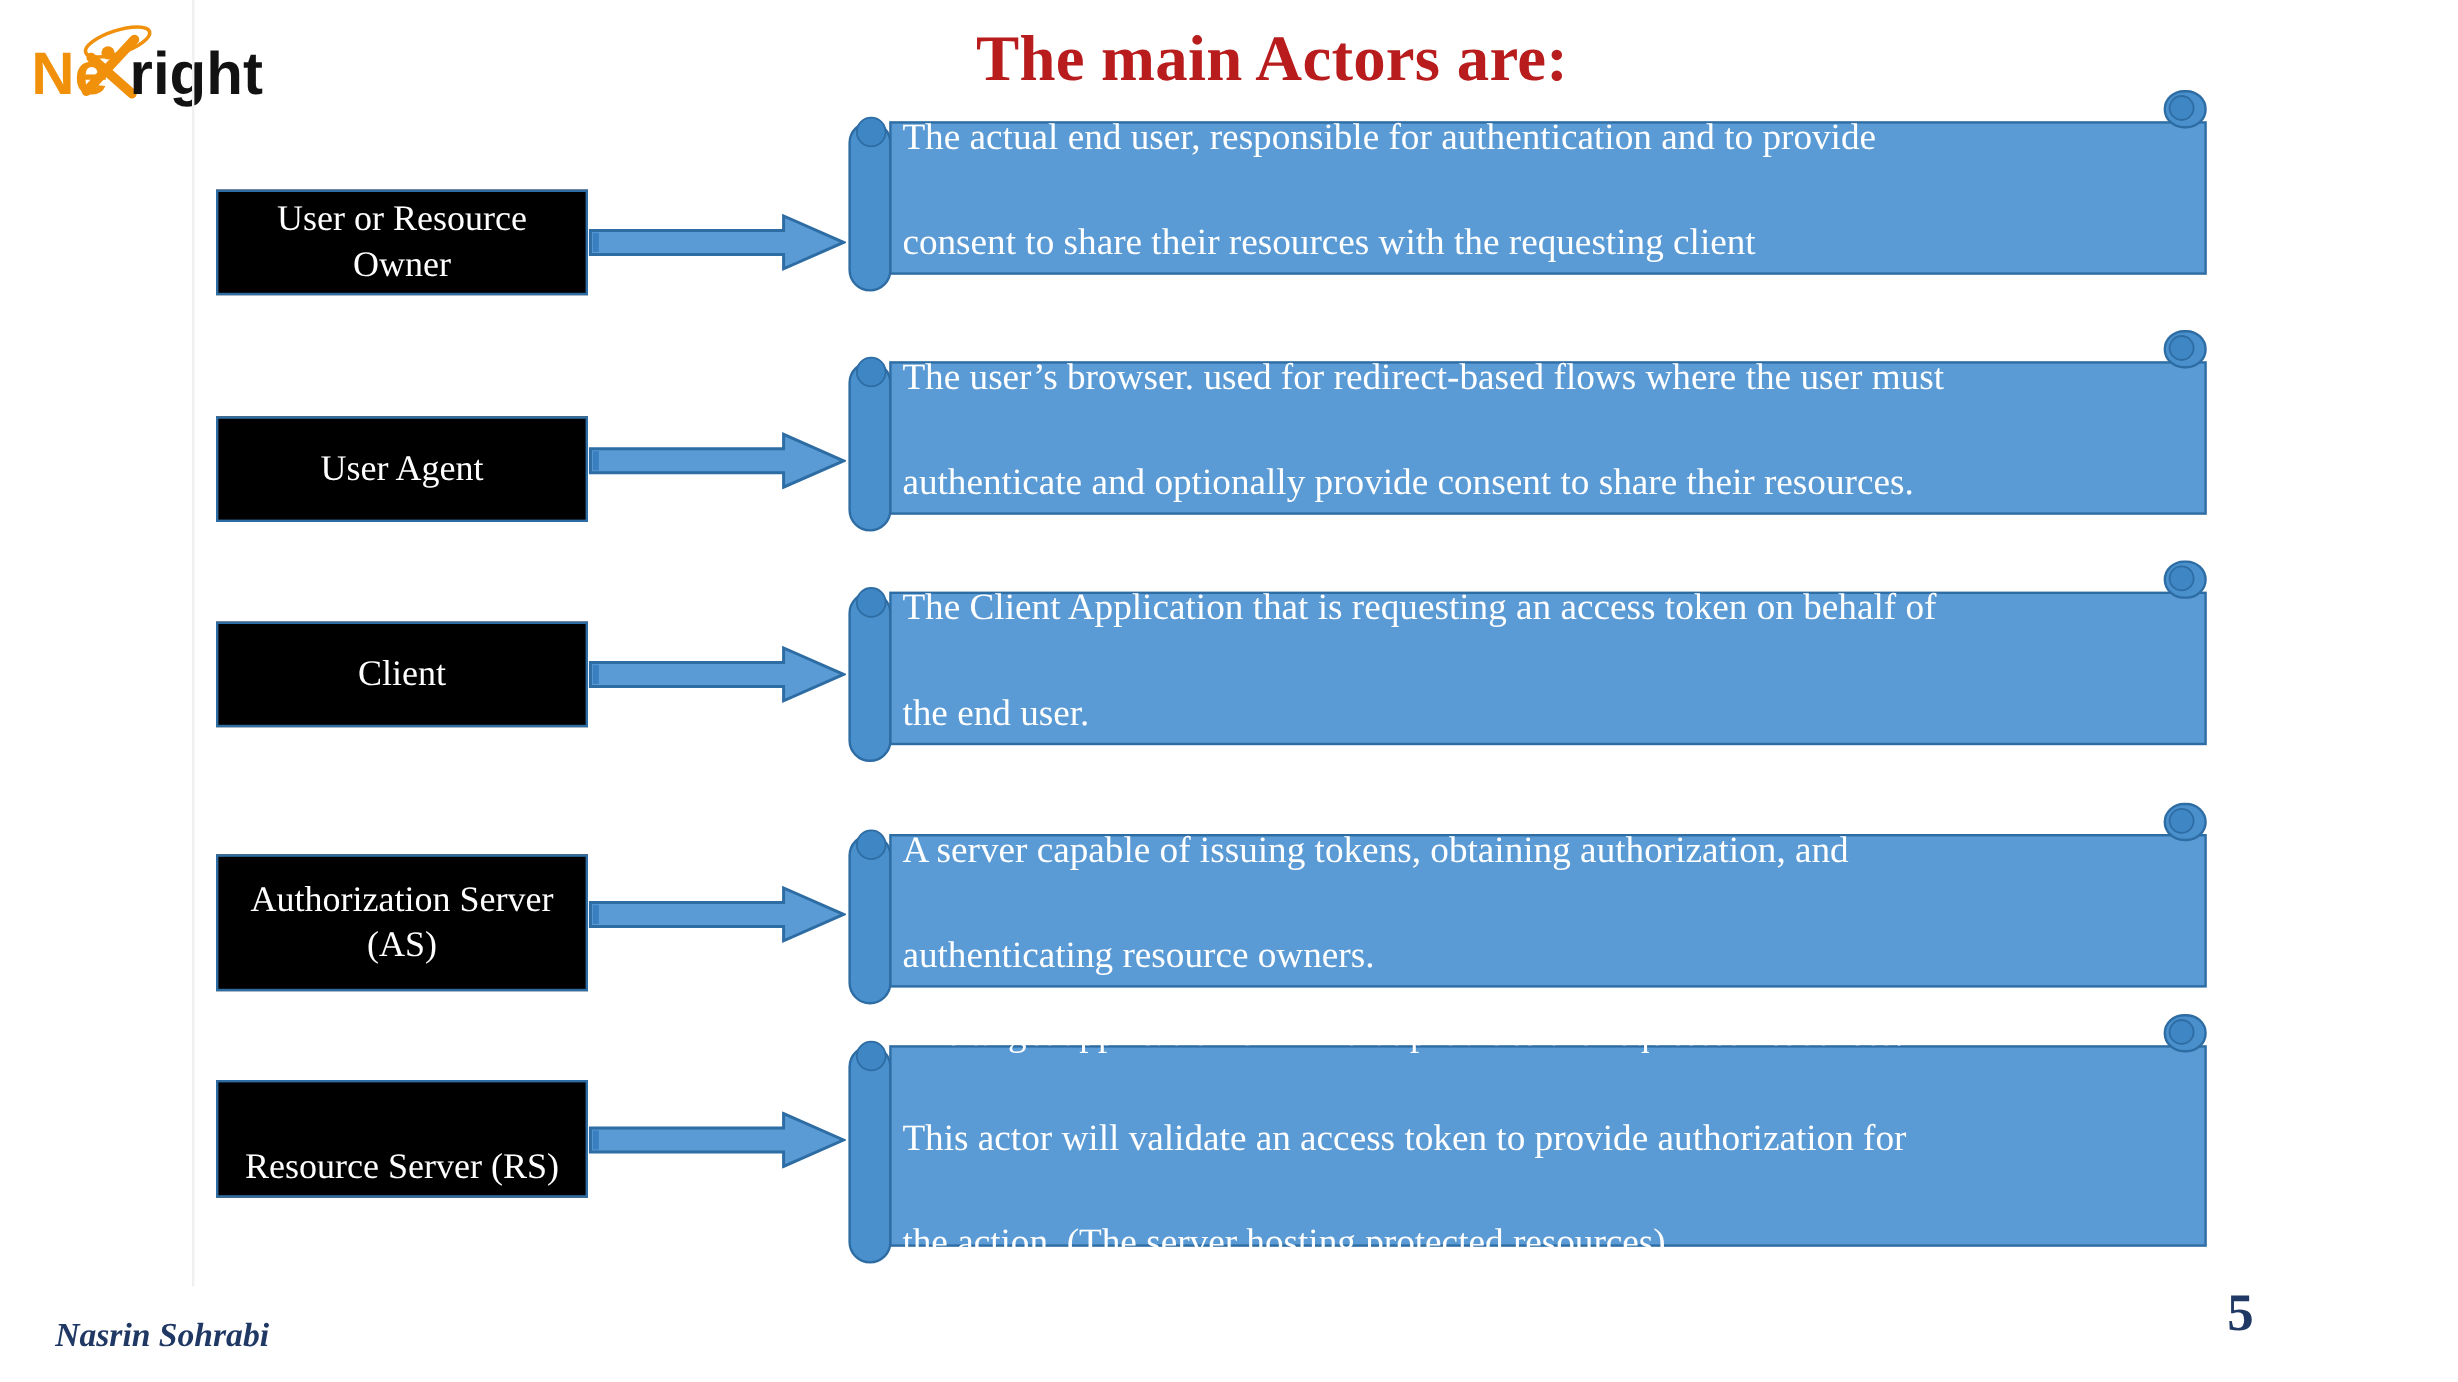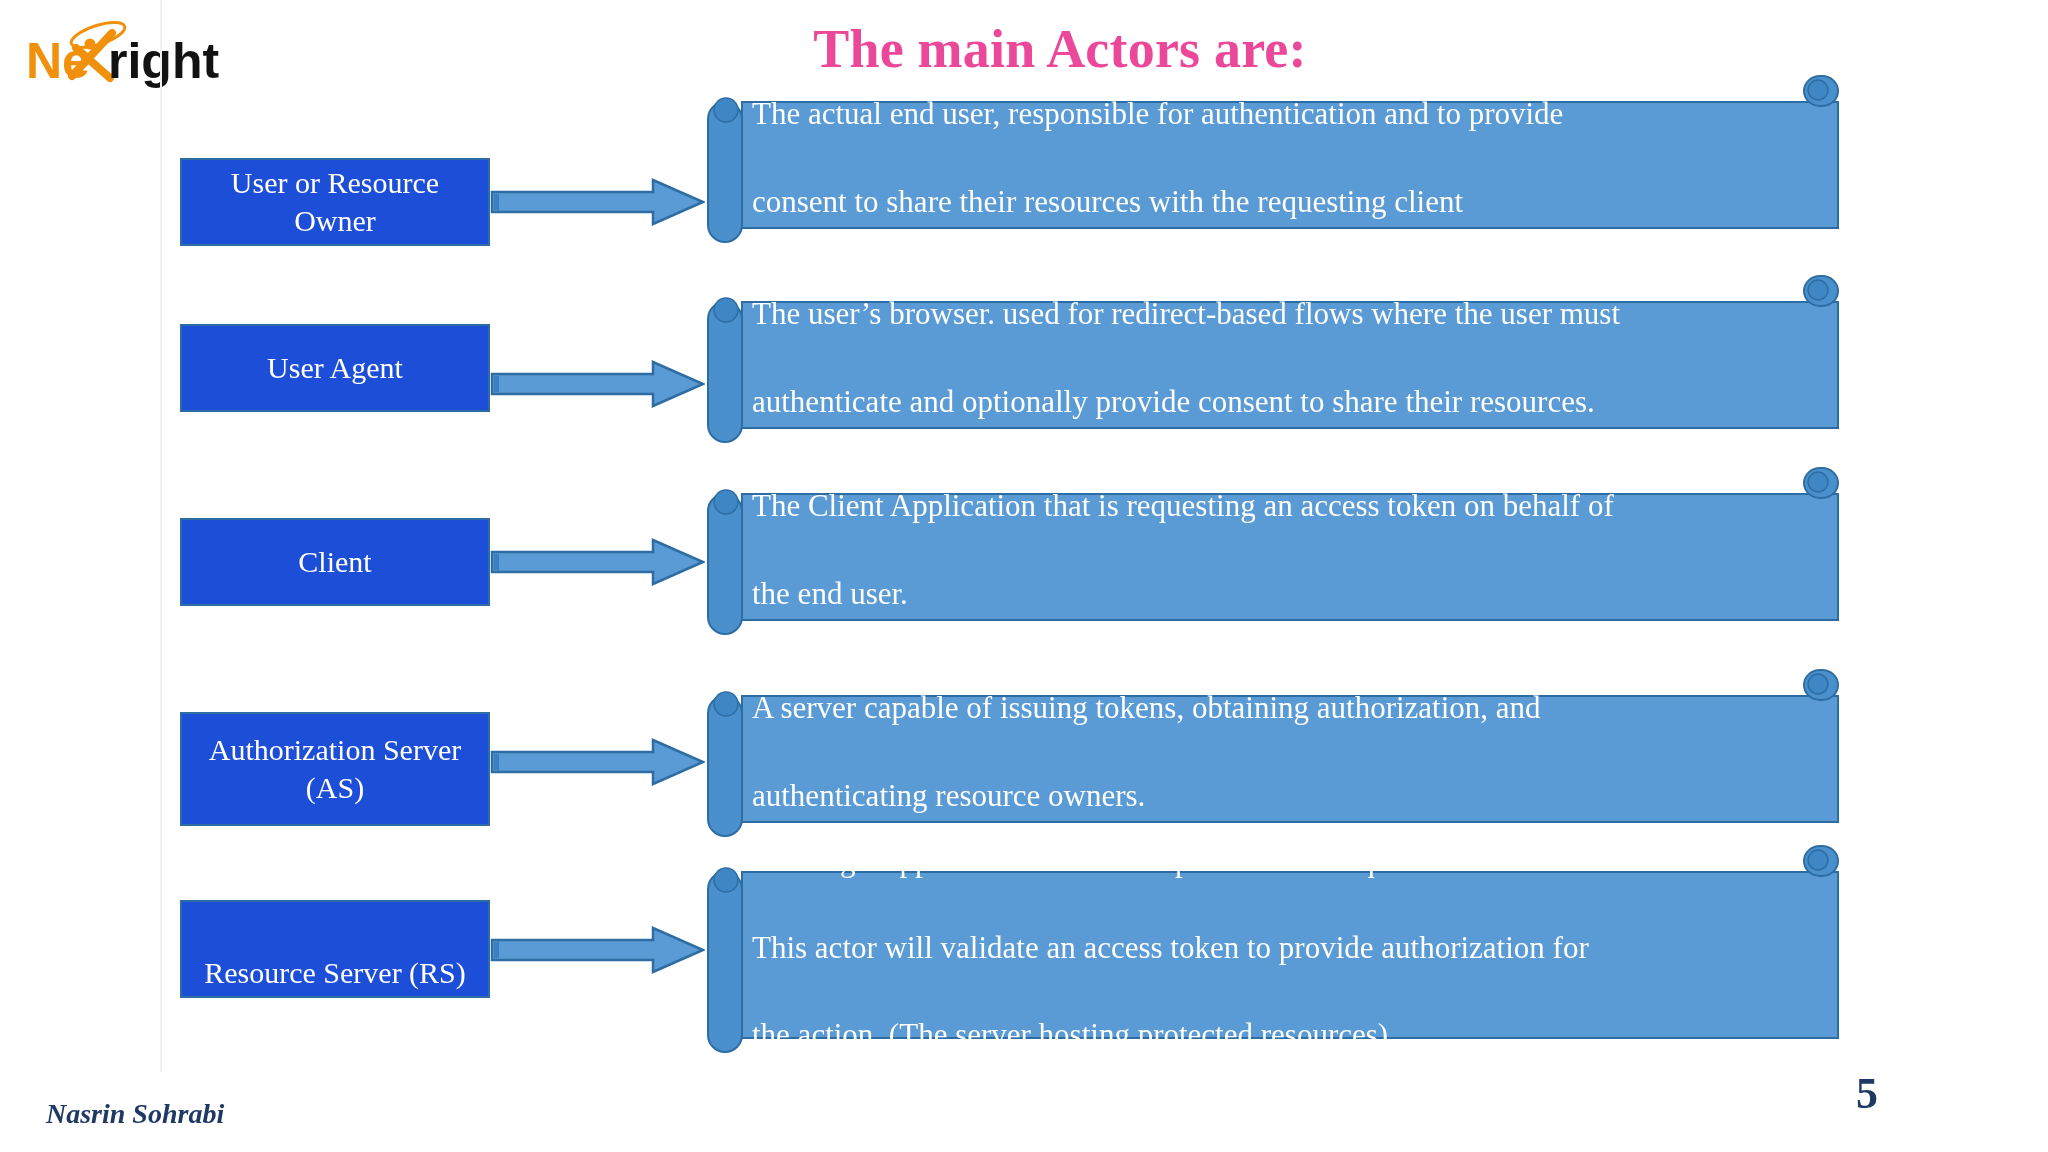--- a/index.html
+++ b/index.html
@@ -28,21 +28,21 @@
   }
   #logo svg { display: block; }
 
   
   #title {
     position: absolute;
     left: 560px;
     top: 18px;
     width: 1000px;
     text-align: center;
-    color: #ec4899;
+    color: #b91c1c;
     font-family: "Liberation Serif", "DejaVu Serif", serif;
     font-weight: bold;
     font-size: 54px;
     letter-spacing: 0.2px;
     white-space: nowrap;
   }
 
   
   #left-rule {
     position: absolute;
@@ -58,21 +58,21 @@
     position: absolute;
     left: 0;
     width: 2048px;
   }
 
   
   .label-box {
     position: absolute;
     left: 180px;
     width: 310px;
-    background: #1d4ed8;
+    background: #000000;
     border: 2px solid #2e6da4;
     box-sizing: border-box;
     color: #ffffff;
     display: flex;
     align-items: center;
     justify-content: center;
     text-align: center;
     font-size: 30px;
     line-height: 1.26;
     padding: 4px 10px;
@@ -190,21 +190,21 @@
         <path d="M14 22 a12 12 0 0 1 24 0 a12 12 0 0 1 -24 0" fill="#3f86c4" stroke="#2e6da4" stroke-width="1.5"></path>
       </svg>
       <div class="scroll-text justify">
         <p>The  actual  end  user,  responsible  for  authentication  and  to  provide</p>
         <p>consent to share their resources with the requesting client</p>
       </div>
     </div>
   </div>
 
   <div class="row" style="top:296px;">
-    <div class="label-box" style="top:28px; height:88px;">
+    <div class="label-box" style="top:51px; height:88px;">
       <span>User Agent</span>
     </div>
 
     <div class="arrow" style="top:64px;">
       <svg viewBox="0 0 215 48" xmlns="http://www.w3.org/2000/svg">
         <path d="M2 14 L163 14 L163 2 L213 24 L163 46 L163 34 L2 34 Z" fill="#5b9bd5" stroke="#2e6da4" stroke-width="2.5" stroke-linejoin="miter"></path>
         <rect x="4" y="16" width="5" height="16" fill="#3a7fbf"></rect>
       </svg>
     </div>
 

